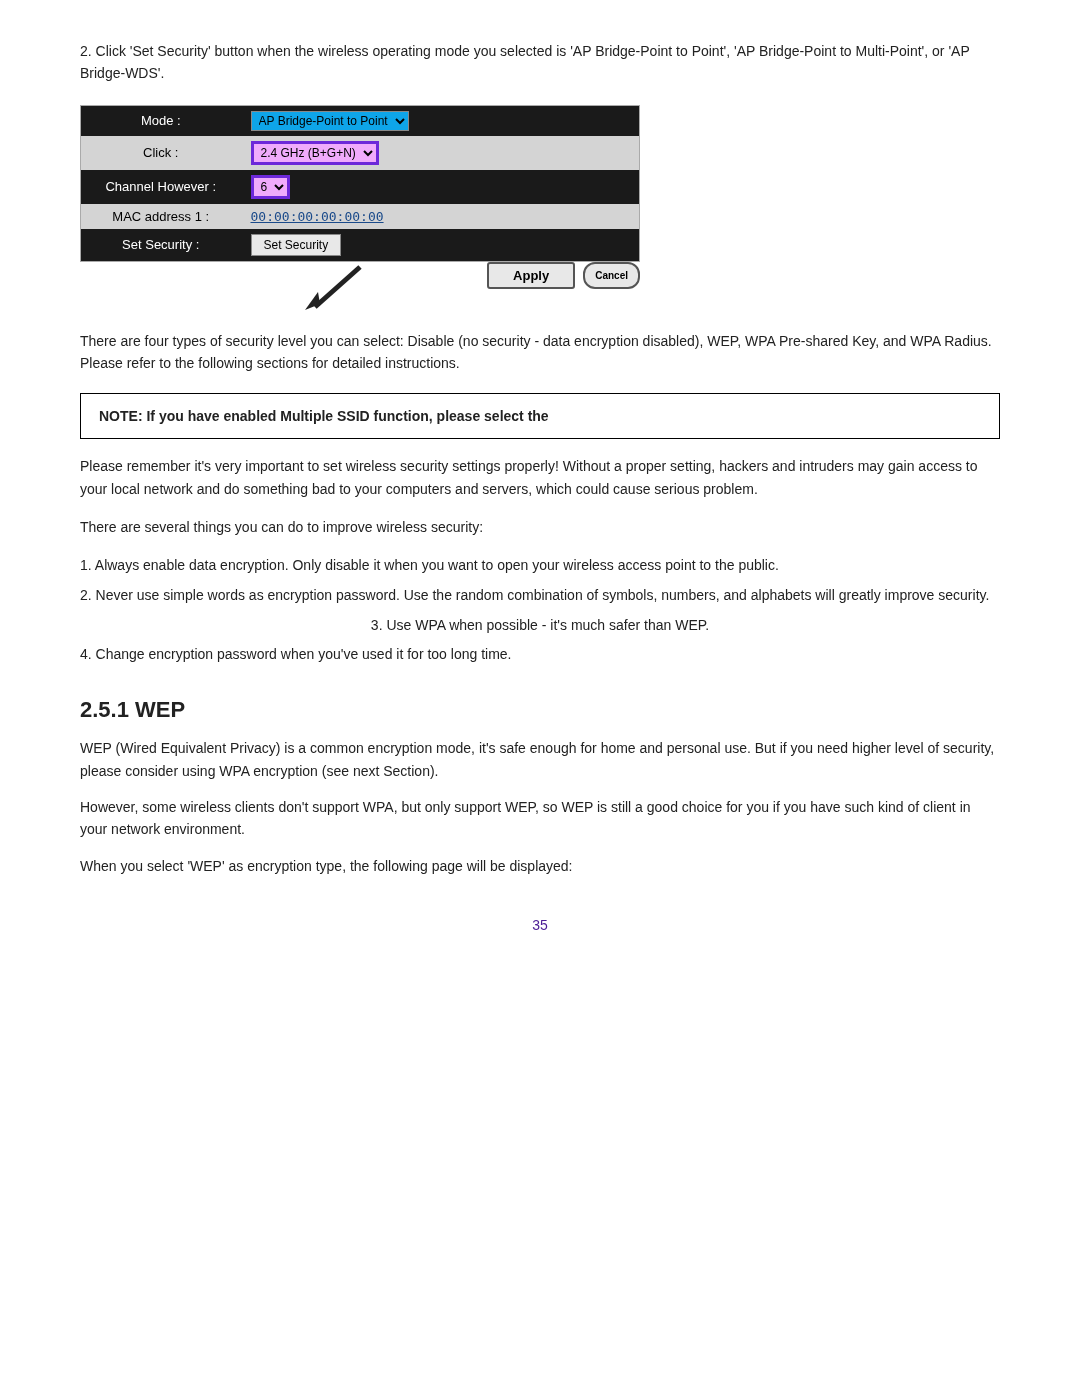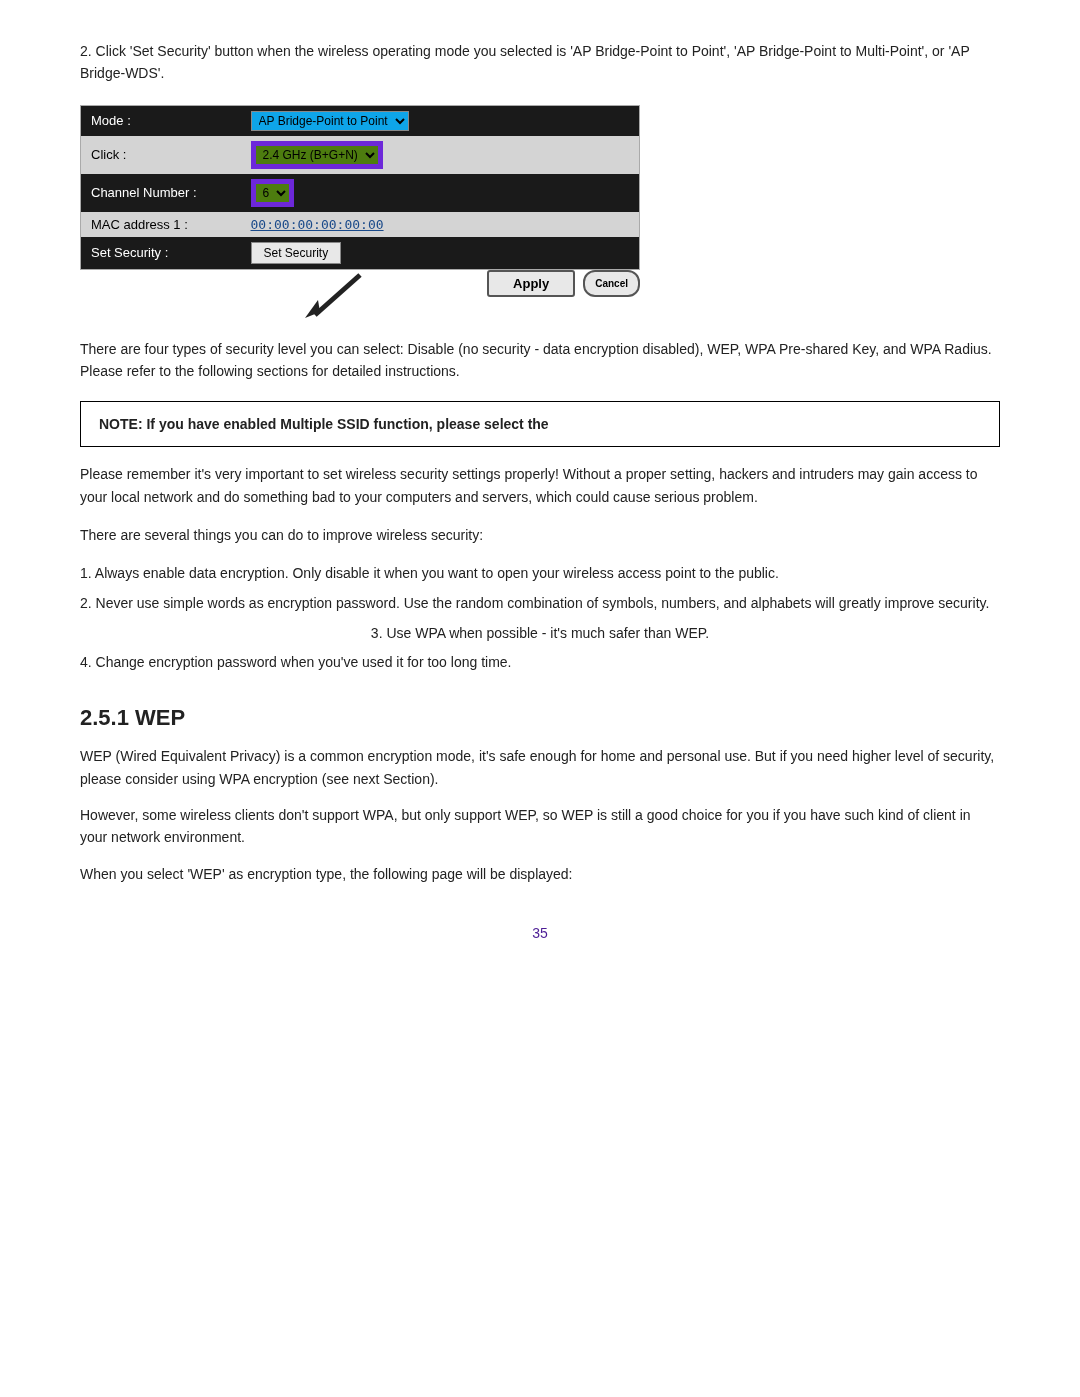--- a/index.html
+++ b/index.html
@@ -40,42 +40,42 @@
       background: #d4d4d4;
       color: #000;
     }
 
     .config-table td {
       padding: 5px 10px;
       font-size: 13px;
     }
 
     .config-table .label-cell {
-      text-align: left;
+      text-align: center;
       width: 160px;
       white-space: nowrap;
     }
 
     .config-table .value-cell {
       text-align: left;
     }
 
     select.inline-select {
       font-size: 12px;
       padding: 1px 3px;
       background: #0ea5e9;
       color: #000;
       border: 1px solid #888;
     }
 
     select.inline-select-sm {
       font-size: 12px;
       padding: 1px 3px;
-      background: #4d7c0f;
-      border: 5px solid #6d28d9;
+      background: #f0abfc;
+      border: 3px solid #6d28d9;
     }
 
     .mac-address {
       font-family: monospace;
       font-size: 13px;
       color: #1a4a8a;
       text-decoration: underline;
     }
 
     .set-security-btn {
@@ -184,21 +184,21 @@
     </tr>
     <tr>
       <td class="label-cell">Click :</td>
       <td class="value-cell">
         <select class="inline-select-sm">
           <option>2.4 GHz (B+G+N)</option>
         </select>
       </td>
     </tr>
     <tr>
-      <td class="label-cell">Channel Number :</td>
+      <td class="label-cell">Channel However :</td>
       <td class="value-cell">
         <select class="inline-select-sm">
           <option>6</option>
         </select>
       </td>
     </tr>
     <tr>
       <td class="label-cell">MAC address 1 :</td>
       <td class="value-cell">
         <span class="mac-address">00:00:00:00:00:00</span>

